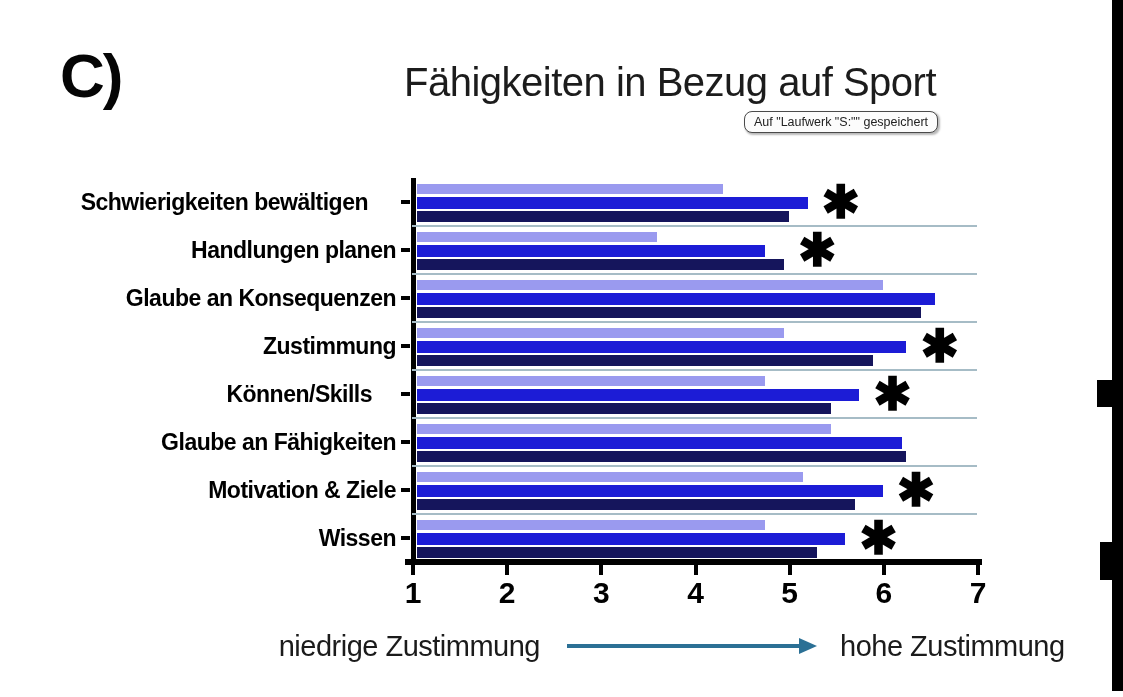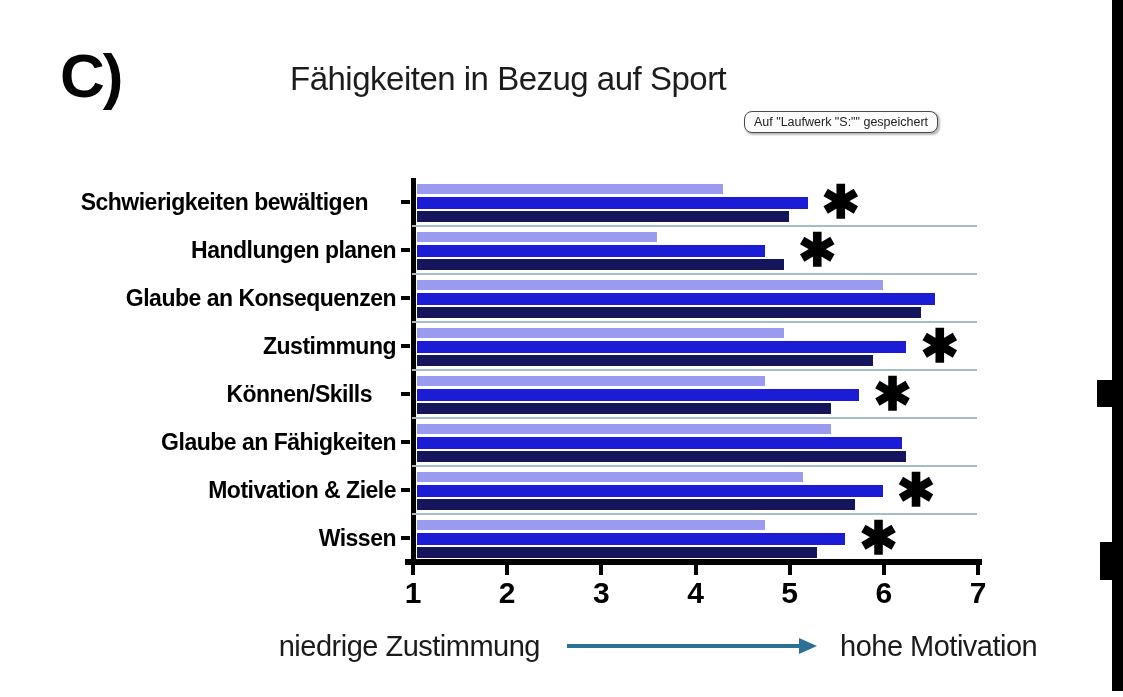--- a/index.html
+++ b/index.html
@@ -1,20 +1,20 @@
 <!DOCTYPE html>
 <html><head>
 <meta charset="utf-8">
 <style>
   html,body{margin:0;padding:0;background:#ffffff;}
   body{font-family:"Liberation Sans",sans-serif;}
   #stage{position:relative;width:1123px;height:697px;background:#ffffff;overflow:hidden;}
 
   .panel-label{position:absolute;left:60px;top:40px;font-size:62px;font-weight:800;letter-spacing:-2px;color:#050505;}
-  .chart-title{position:absolute;left:290px;top:60px;width:760px;font-size:33px;font-weight:400;color:#1c1c1c;letter-spacing:-0.5px;}
+  .chart-title{position:absolute;left:290px;top:60px;width:760px;text-align:center;font-size:40px;font-weight:400;color:#1c1c1c;letter-spacing:-0.5px;}
   .tooltip{position:absolute;left:744px;top:111px;font-size:12.5px;color:#222222;background:#fcfcfc;border:1px solid #4a4a4a;border-radius:8px;padding:3px 9px;box-shadow:1.5px 1.5px 2px rgba(0,0,0,0.28);white-space:nowrap;}
 
   .cat-label{position:absolute;left:0;width:410px;height:48px;display:flex;align-items:center;justify-content:flex-end;font-weight:700;font-size:23px;letter-spacing:-0.5px;color:#000;white-space:nowrap;}
   .cat-dash{width:9px;height:3.5px;background:#000;margin-left:5px;flex:0 0 auto;}
 
   #plot{position:absolute;left:412px;top:178px;width:565px;height:384px;}
   .row{position:absolute;left:0;width:100%;height:48px;}
   .bar{position:absolute;left:5px;}
   .bar.light{top:6px;height:10px;}
   .bar.mid{top:19px;height:12px;}
@@ -153,19 +153,19 @@
       <div class="tick-label" style="left: 956.02px;">7</div>
     </div>
 
   <div class="footer-left">niedrige Zustimmung</div>
   <div class="footer-arrow">
     <svg id="arrow-svg" width="255" height="24" viewBox="0 0 255 24">
       <line id="arrow-line" x1="2" y1="12" x2="236" y2="12" stroke-width="4" stroke="#2b7095"></line>
       <polygon id="arrow-head" points="234,4 252,12 234,20" fill="#2b7095"></polygon>
     </svg>
   </div>
-  <div class="footer-right">hohe Motivation</div>
+  <div class="footer-right">hohe Zustimmung</div>
 
   <div class="edge-strip"></div>
   <div class="edge-bump-a"></div>
   <div class="edge-bump-b"></div>
 
 </div>
 
 </body></html>

